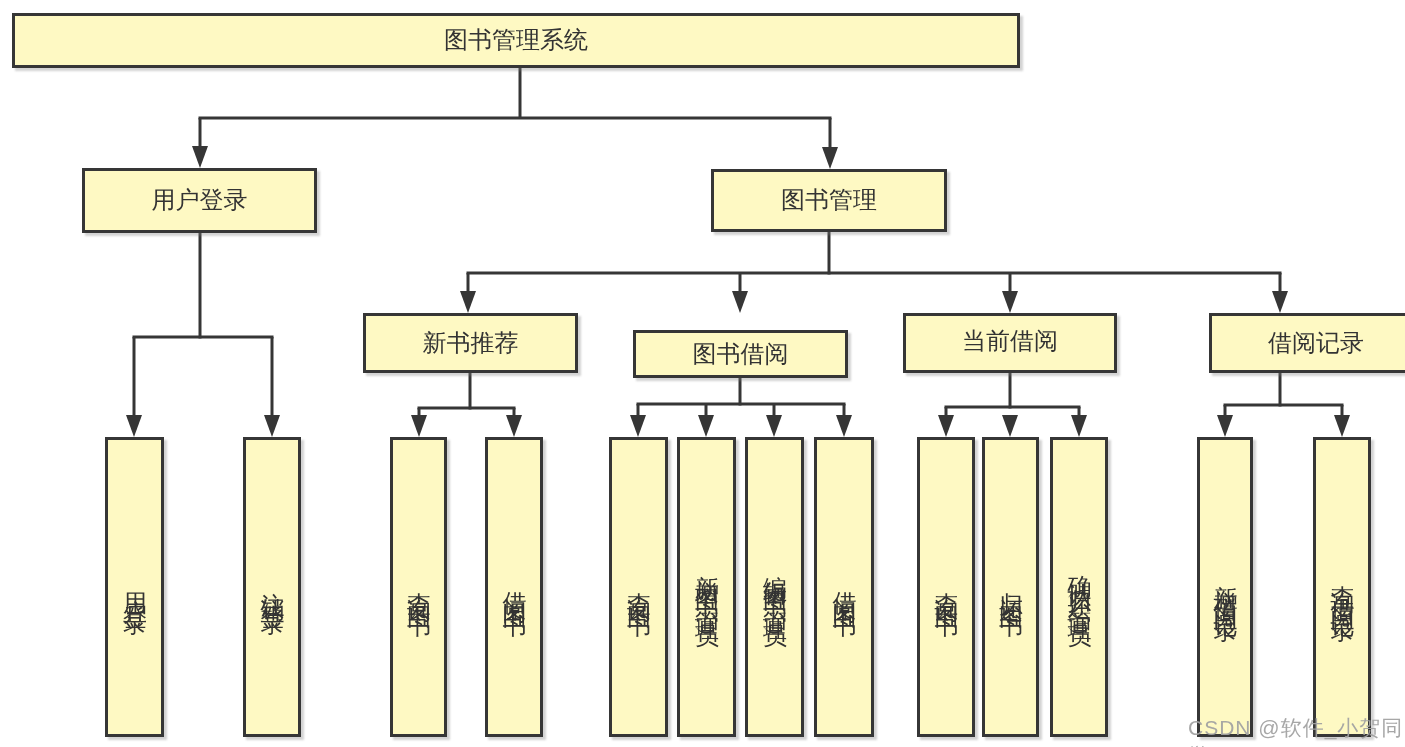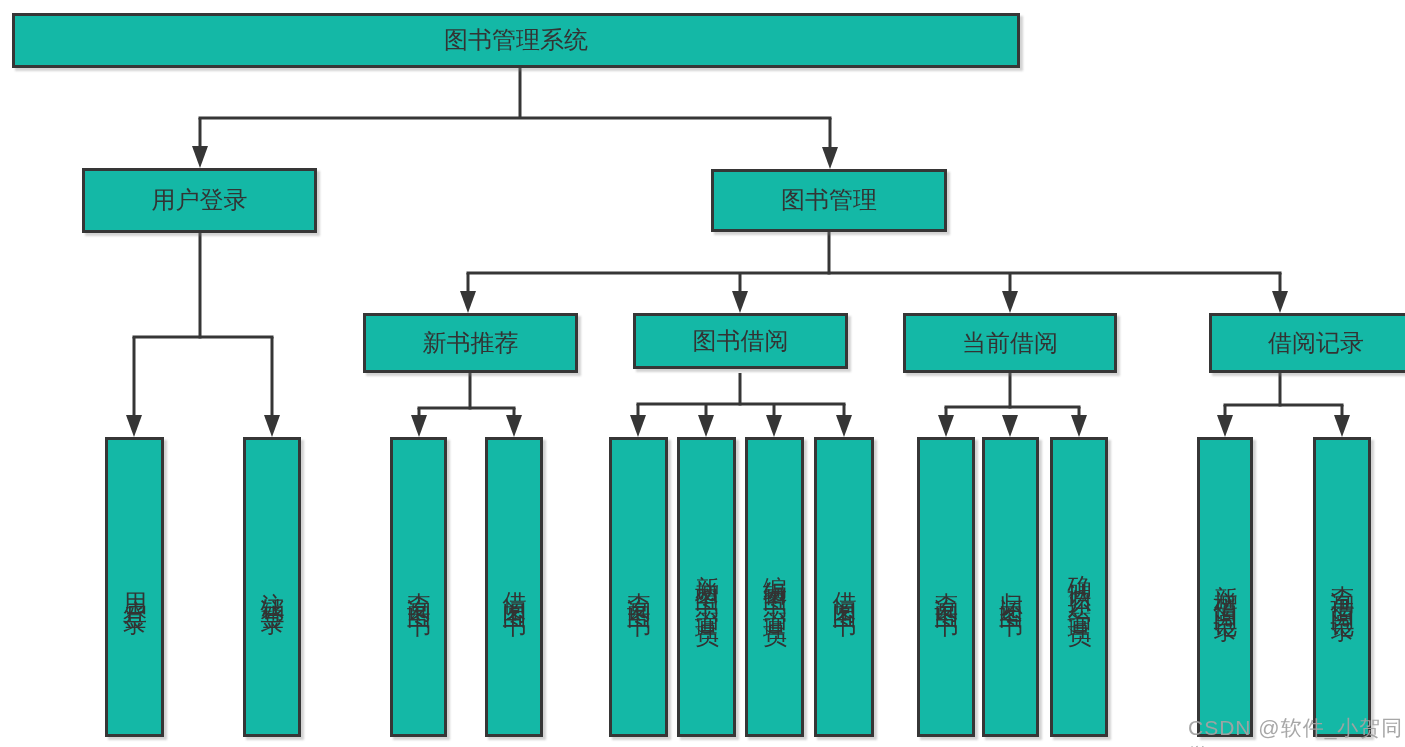--- a/index.html
+++ b/index.html
@@ -14,21 +14,21 @@
   .connectors {
     position: absolute;
     left: 0; top: 0;
     width: 1405px; height: 747px;
     z-index: 1;
   }
   .node {
     position: absolute;
     box-sizing: border-box;
     border: 3px solid #363636;
-    background: #14b8a6;
+    background: #fef9c3;
     color: #333333;
     display: flex;
     align-items: center;
     justify-content: center;
     font-size: 24px;
     line-height: 1.2;
     box-shadow: 3px 3px 2px rgba(130,130,130,0.35);
     z-index: 2;
     white-space: nowrap;
   }
@@ -115,22 +115,22 @@
       <polygon points="1334,415 1350,415 1342,437"></polygon>
     </g>
   </svg>
 
   <div class="node" style="left:12px; top:13px; width:1008px; height:55px;">图书管理系统</div>
 
   <div class="node" style="left:82px; top:168px; width:235px; height:65px;">用户登录</div>
   <div class="node" style="left:363px; top:313px; width:215px; height:60px;">新书推荐</div>
 
   <div class="node" style="left:711px; top:169px; width:236px; height:63px;">图书管理</div>
-  <div class="node" style="left:633px; top:313px; width:215px; height:56px;">图书借阅</div>
-  <div class="node" style="left:903px; top:313px; width:214px; height:60px;">当前借阅</div>
+  <div class="node" style="left:633px; top:330px; width:215px; height:48px;">图书借阅</div>
+  <div class="node" style="left:903px; top:313px; width:214px; height:60px;font-family:Liberation Mono, monospace;">当前借阅</div>
   <div class="node" style="left:1209px; top:313px; width:214px; height:60px;">借阅记录</div>
 
   <div class="node v" style="left:105px; top:437px; width:59px; height:300px;">用户登录</div>
   <div class="node v" style="left:243px; top:437px; width:58px; height:300px;">注销登录</div>
 
   <div class="node v" style="left:390px; top:437px; width:57px; height:300px;">查询图书</div>
   <div class="node v" style="left:485px; top:437px; width:58px; height:300px;">借阅图书</div>
 
   <div class="node v" style="left:609px; top:437px; width:59px; height:300px;">查询图书</div>
   <div class="node v" style="left:677px; top:437px; width:59px; height:300px;">新增图书（管理员）</div>

